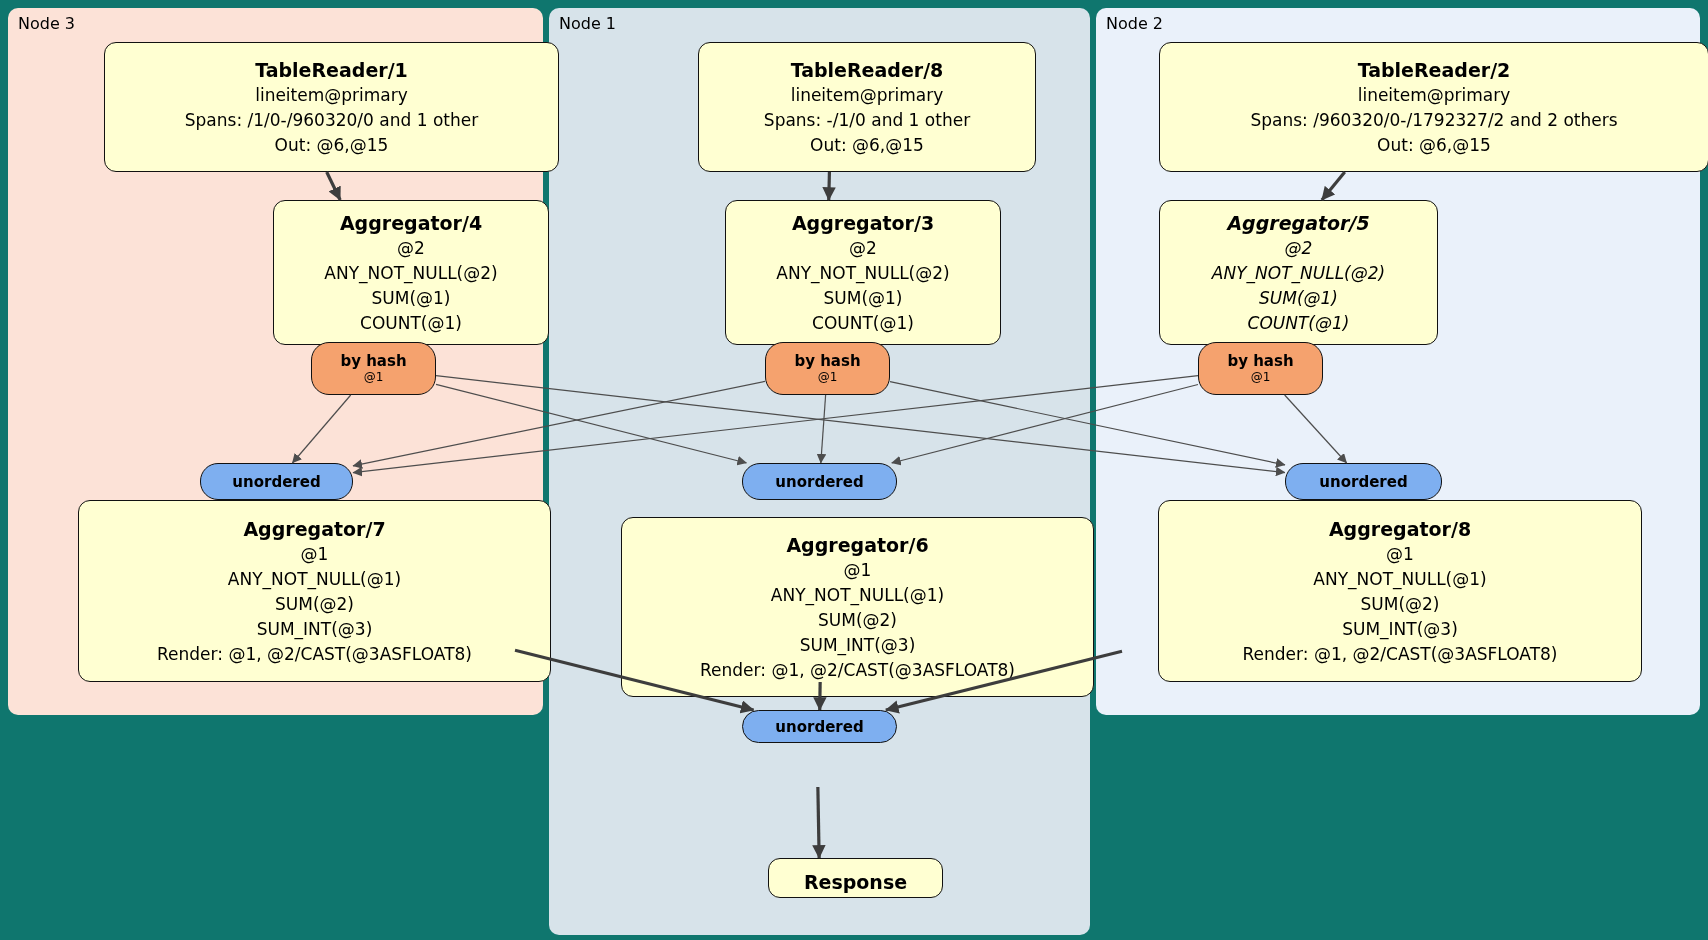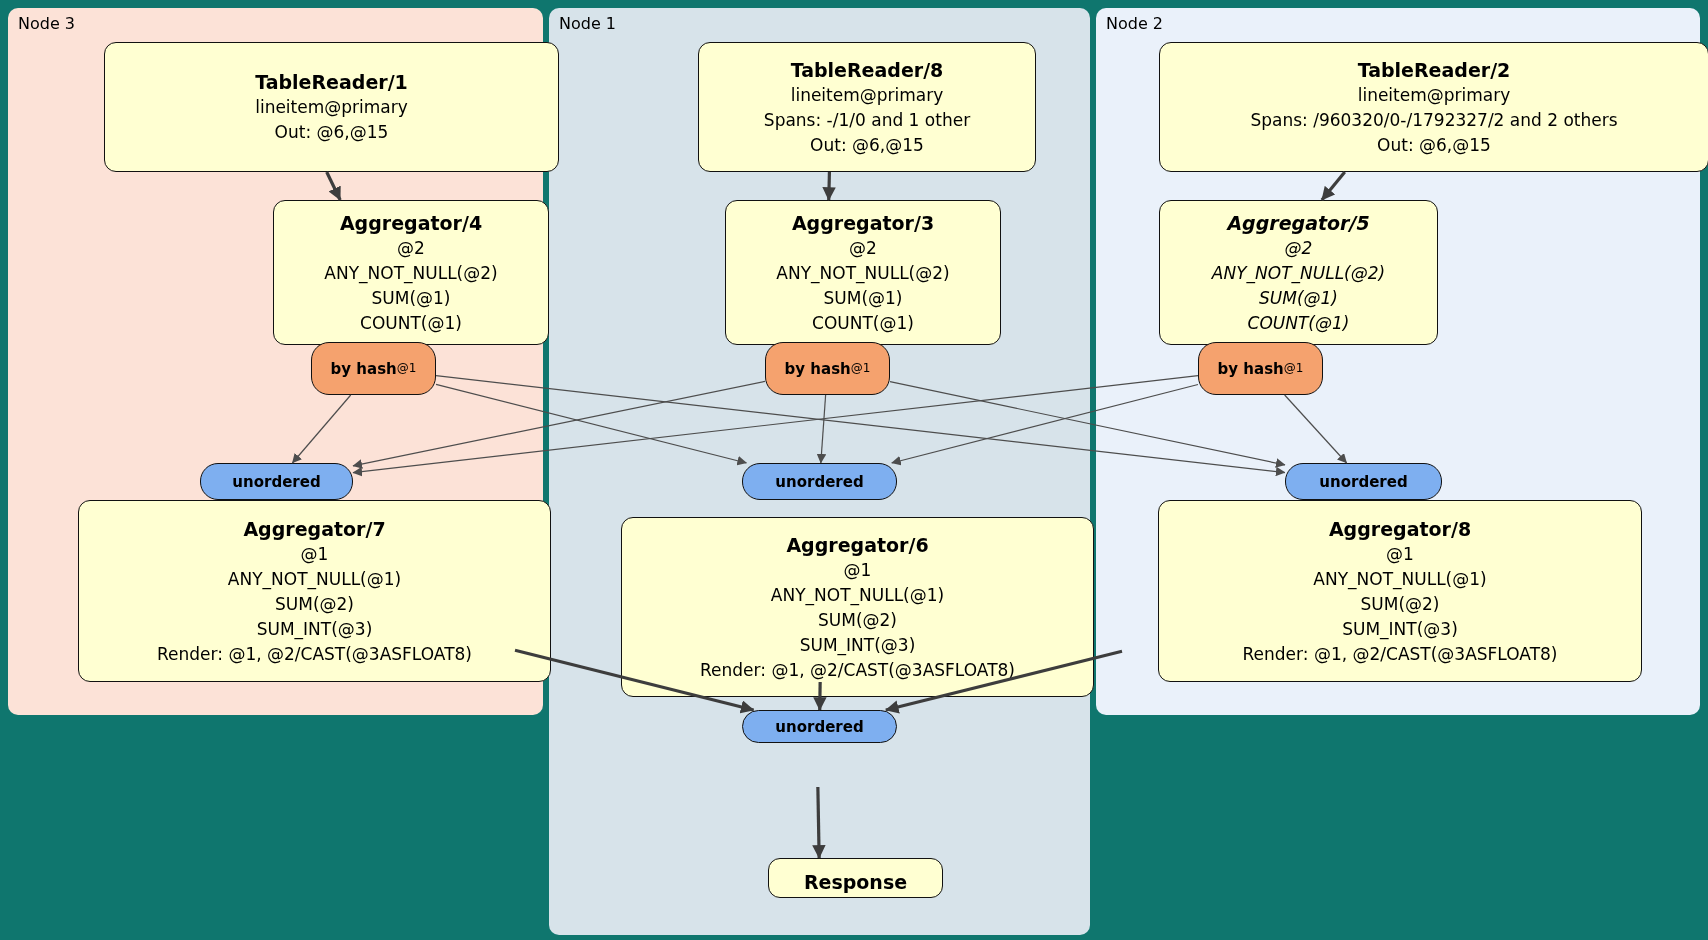--- a/index.html
+++ b/index.html
@@ -18,21 +18,21 @@
   .box{
     position:absolute;background:var(--c-box);border:1.5px solid #111;
     border-radius:12px;z-index:1;display:flex;flex-direction:column;
     justify-content:center;align-items:center;text-align:center;
     box-sizing:border-box;padding:2px 6px;margin-left:36px;
   }
   .box .title{font-size:19px;font-weight:bold;line-height:26px;white-space:nowrap;}
   .box .ln{font-size:17px;line-height:25px;white-space:nowrap;}
   .pill{
     position:absolute;border:1.5px solid #111;border-radius:18px;z-index:2;
-    display:flex;flex-direction:row;justify-content:center;align-items:center;
+    display:flex;flex-direction:column;justify-content:center;align-items:center;
     box-sizing:border-box;text-align:center;
   }
   .pill-hash{background:var(--c-hash);}
   .pill-un{background:var(--c-unordered);}
   .pill-title{font-size:15px;font-weight:bold;line-height:18px;white-space:nowrap;}
   .pill-sub{font-size:12px;line-height:15px;white-space:nowrap;}
   #tr1{left:68px;top:42px;width:455px;height:130px;}
   #tr0{left:662px;top:42px;width:338px;height:130px;}
   #tr2{left:1123px;top:42px;width:550px;height:130px;}
   #agg4{left:237px;top:200px;width:276px;height:145px;}
@@ -92,20 +92,21 @@
       <line x1="1284.654867256637" y1="395" x2="1346.6371681415928" y2="463" class="edge-thin" marker-end="url(#arrow-thin)"></line>
       <line x1="515" y1="650.2342883548984" x2="753.6217712177122" y2="710" class="edge-thick" marker-end="url(#arrow-thick)"></line>
       <line x1="820.1568265682657" y1="682" x2="819.7435424354244" y2="710" class="edge-thick" marker-end="url(#arrow-thick)"></line>
       <line x1="1122" y1="651.2222222222222" x2="885.8044280442805" y2="710" class="edge-thick" marker-end="url(#arrow-thick)"></line>
       <line x1="817.8603603603603" y1="787" x2="819.1396396396397" y2="858" class="edge-thick" marker-end="url(#arrow-thick)"></line>
     </svg>
 
   <div class="box" id="tr1">
     <div class="title">TableReader/1</div>
     <div class="ln">lineitem@primary</div>
+    <div class="ln">Spans: /1/0-/960320/0 and 1 other</div>
     <div class="ln">Out: @6,@15</div>
   </div>
 
   <div class="box" id="tr0">
     <div class="title">TableReader/8</div>
     <div class="ln">lineitem@primary</div>
     <div class="ln">Spans: -/1/0 and 1 other</div>
     <div class="ln">Out: @6,@15</div>
   </div>
 

